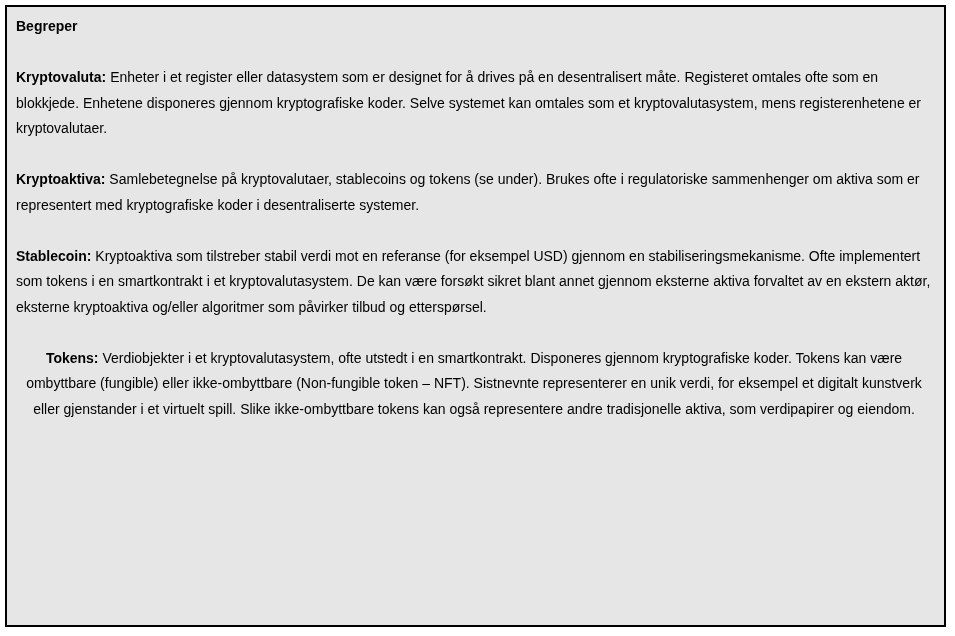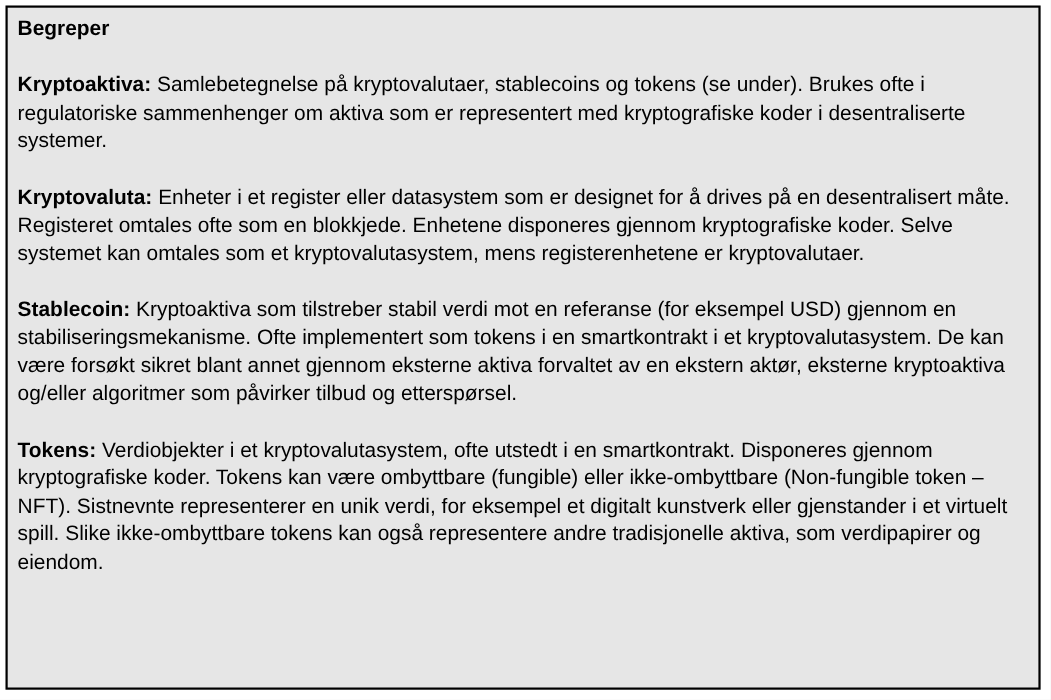--- a/index.html
+++ b/index.html
@@ -14,44 +14,45 @@
     position: absolute;
     left: 5px;
     top: 5px;
     width: 941px;
     height: 622px;
     box-sizing: border-box;
     border: 2px solid #000000;
     background: #e6e6e6;
     padding: 7px 12px 4px 9px;
     color: #000000;
-    font-size: 19px;
+    font-size: 14px;
     line-height: 25.5px;
     overflow: hidden;
   }
   .textbox p {
     margin: 0 0 25.5px 0;
   }
   .textbox p.title {
     font-weight: bold;
   }
   .textbox p:last-child {
     margin-bottom: 0;
+    text-align: center;
   }
   .term {
     font-weight: bold;
   }
 </style>
 </head>
 <body>
 
 <div class="textbox">
   <p class="title"><span>Begreper</span></p>
 
+  <p class="def"><span class="term">Kryptovaluta:</span> <span>Enheter i et register eller datasystem som er designet for å drives på en desentralisert måte. Registeret omtales ofte som en blokkjede. Enhetene disponeres gjennom kryptografiske koder. Selve systemet kan omtales som et kryptovalutasystem, mens registerenhetene er kryptovalutaer.</span></p>
+
   <p class="def"><span class="term">Kryptoaktiva:</span> <span>Samlebetegnelse på kryptovalutaer, stablecoins og tokens (se under). Brukes ofte i regulatoriske sammenhenger om aktiva som er representert med kryptografiske koder i desentraliserte systemer.</span></p>
-
-  <p class="def"><span class="term">Kryptovaluta:</span> <span>Enheter i et register eller datasystem som er designet for å drives på en desentralisert måte. Registeret omtales ofte som en blokkjede. Enhetene disponeres gjennom kryptografiske koder. Selve systemet kan omtales som et kryptovalutasystem, mens registerenhetene er kryptovalutaer.</span></p>
 
   <p class="def"><span class="term">Stablecoin:</span> <span>Kryptoaktiva som tilstreber stabil verdi mot en referanse (for eksempel USD) gjennom en stabiliseringsmekanisme. Ofte implementert som tokens i en smartkontrakt i et kryptovalutasystem. De kan være forsøkt sikret blant annet gjennom eksterne aktiva forvaltet av en ekstern aktør, eksterne kryptoaktiva og/eller algoritmer som påvirker tilbud og etterspørsel.</span></p>
 
 
   <p class="def"><span class="term">Tokens:</span> <span>Verdiobjekter i et kryptovalutasystem, ofte utstedt i en smartkontrakt. Disponeres gjennom kryptografiske koder. Tokens kan være ombyttbare (fungible) eller ikke-ombyttbare (Non-fungible token – NFT). Sistnevnte representerer en unik verdi, for eksempel et digitalt kunstverk eller gjenstander i et virtuelt spill. Slike ikke-ombyttbare tokens kan også representere andre tradisjonelle aktiva, som verdipapirer og eiendom.</span></p>
 </div>
 
 </body></html>

